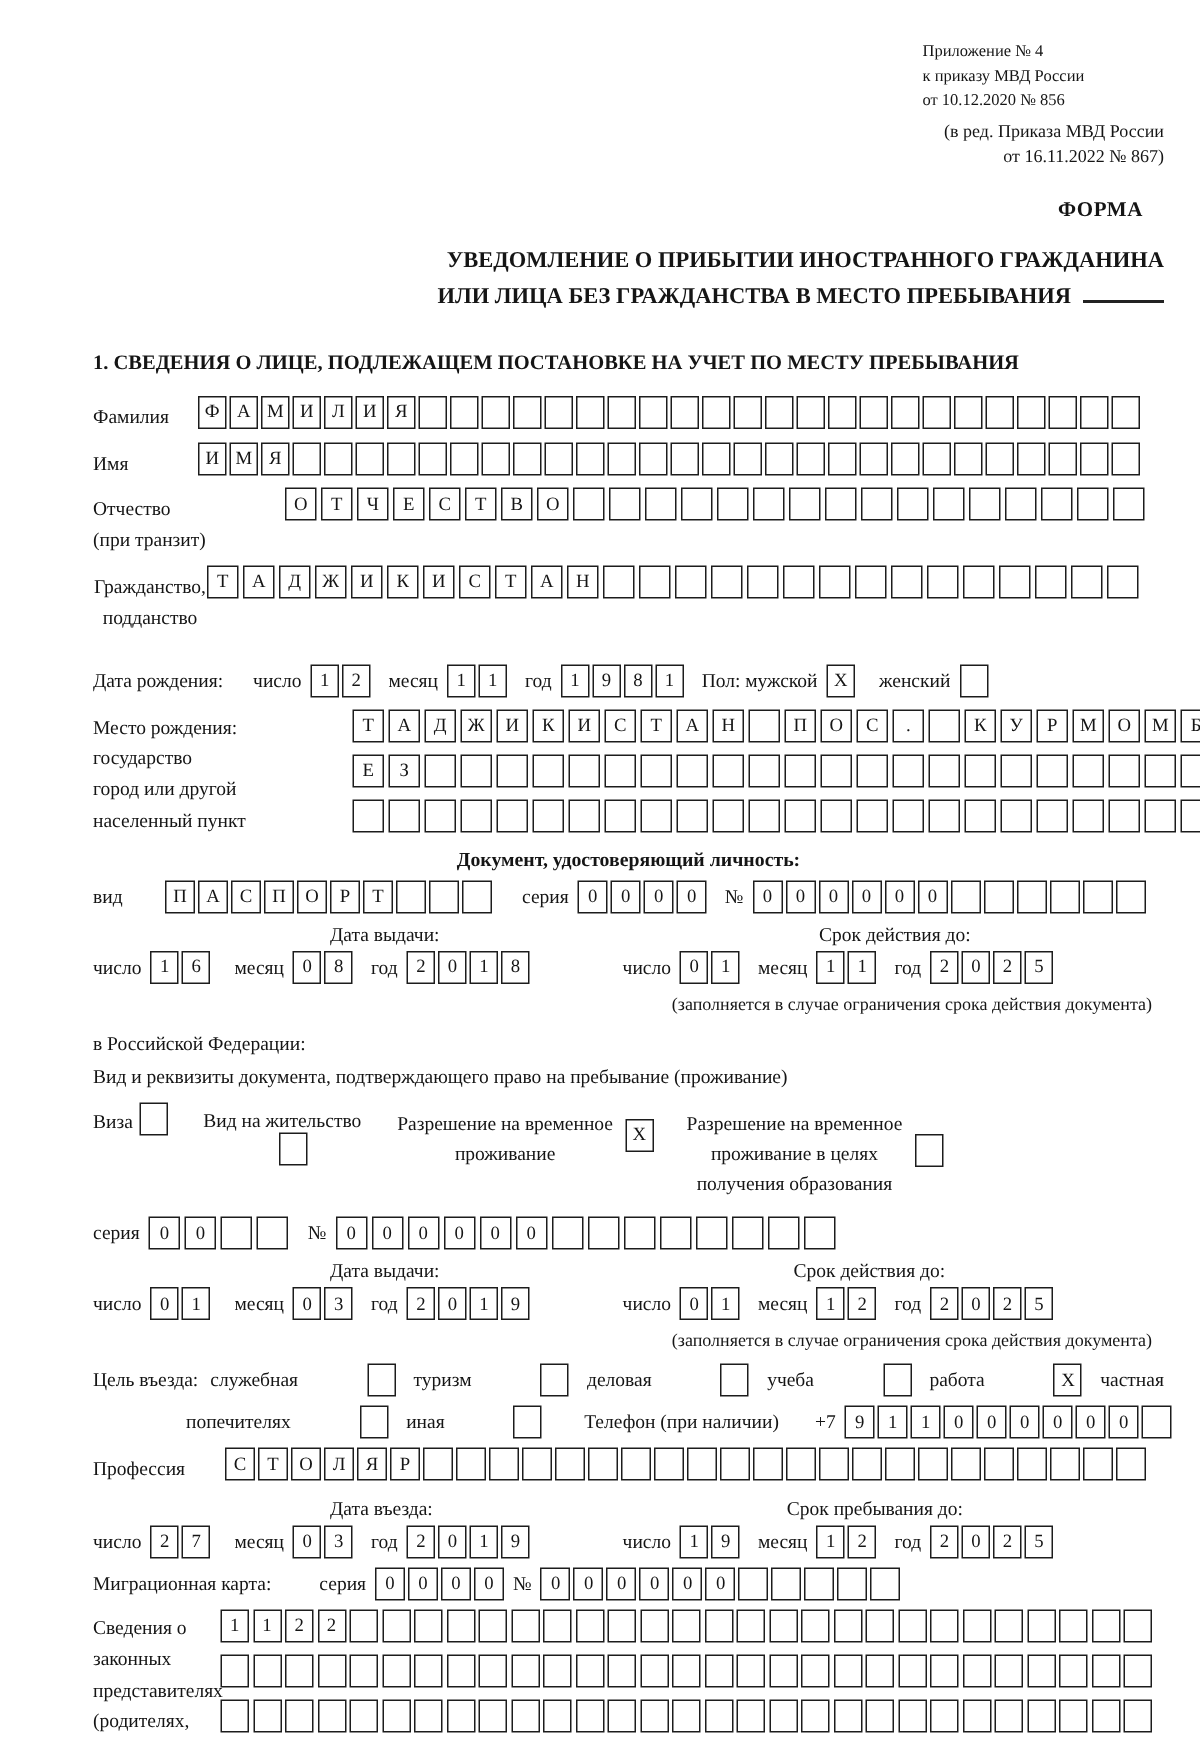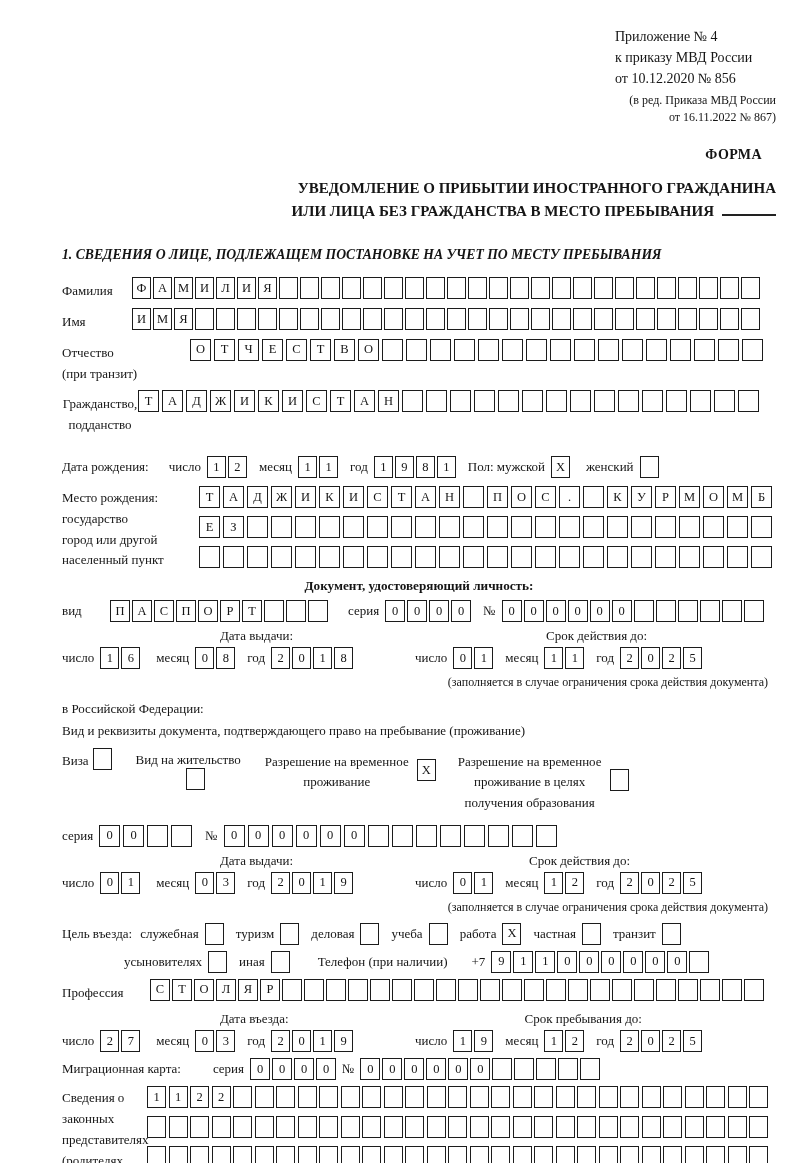--- a/index.html
+++ b/index.html
@@ -4,28 +4,28 @@
 <style>
   * { margin:0; padding:0; box-sizing:border-box; }
   html,body { background:#ffffff; }
   body {
     width:800px; height:1163px; overflow:hidden;
     color:#151515;
     font-family:"Liberation Serif","DejaVu Serif",serif;
   }
   .page { width:800px; height:1163px; padding:26px 24px 0 62px; }
 
-  .annex { margin-left:553px; font-size:14px; line-height:1.5; white-space:pre-line; }
+  .annex { margin-left:553px; font-size:11px; line-height:1.5; white-space:pre-line; }
   .annex-note { margin-left:553px; font-size:12px; line-height:1.45; margin-top:3px; white-space:pre-line;text-align:right; }
   .forma { text-align:right; padding-right:14px; font-weight:bold; font-size:14px; margin-top:20px; letter-spacing:.4px; }
 
   .title { text-align:right; font-weight:bold; font-size:15px; line-height:1.55; margin-top:14px; }
   .uline { display:inline-block; width:54px; height:13px; border-bottom:2px solid #222; margin-left:8px; }
 
-  .section { font-weight:bold; font-size:13.7px; margin-top:24px; margin-bottom:14px;font-style:italic; }
+  .section { font-weight:bold; font-size:13.7px; margin-top:24px; margin-bottom:14px; }
 
   .frow { display:flex; align-items:flex-start; margin-bottom:6px; }
   .flabel { flex:none; font-size:13px; padding-top:4px; line-height:1.6; white-space:pre-line; }
   .w70 { width:70px; } .w128 { width:128px; } .w76 { width:76px;text-align:center; } .w137 { width:137px; } .w88 { width:88px; } .w85 { width:85px; }
 
   .cells { display:flex; flex-wrap:nowrap; flex:none; }
   .cell {
     flex:none; display:inline-flex; align-items:center; justify-content:center;
     width:19px; height:22px; border:1.6px solid #1c1c1c; margin-right:2px;
     font-size:12.5px; background:#fff;
@@ -52,21 +52,21 @@
   .note { font-size:12px; text-align:right; padding-right:8px; margin:1px 0 8px; }
 
   .plain { font-size:13px; line-height:1.7; }
 
   .permits { display:flex; align-items:flex-start; font-size:13px; margin:6px 0 12px; }
   .p-item { display:flex; align-items:center; }
   .p-label { padding-top:4px; }
   .p-center { text-align:center; white-space:pre-line; line-height:1.55; padding-top:4px; }
   .p-box { margin-left:8px; }
 
-  .goal-opt { display:flex; align-items:center; }
+  .goal-opt { display:flex; align-items:center;gap:40px; }
   .g-label { margin:0 6px 0 10px; }
 
   .footnote { font-size:12px; margin:6px 0 0 163px; }
 </style>
 </head>
 <body>
 
 <div class="page">
 
   <div class="annex">Приложение № 4
@@ -241,21 +241,21 @@
     <span class="dl gap10">Пол: мужской</span>
     <span class="cells">
         <span class="cell">X</span>
       </span>
     <span class="dl gap14">женский</span>
     <span class="cells">
         <span class="cell"></span>
       </span>
   </div>
 
-  <div class="frow" style="margin-top:8px; margin-bottom:2px;">
+  <div class="frow" style="margin-top:8px; margin-bottom:2px;gap:36px;">
     <div class="flabel w137" style="padding-top:2px;">Место рождения:
 государство
 город или другой
 населенный пункт</div>
     <div class="stack">
       <div class="cells c24">
           <span class="cell">Т</span>
           <span class="cell">А</span>
           <span class="cell">Д</span>
           <span class="cell">Ж</span>
@@ -562,21 +562,21 @@
     <span class="goal-opt">
         <span class="g-label">транзит</span>
         <span class="cells">
           <span class="cell"></span>
         </span>
       </span>
   </div>
 
   <div class="inline-row" style="margin-left:62px;">
     <span class="goal-opt">
-        <span class="g-label" style="margin-left:0;">усыновителях</span>
+        <span class="g-label" style="margin-left:0;">попечителях</span>
         <span class="cells">
           <span class="cell"></span>
         </span>
       </span>
     <span class="goal-opt">
         <span class="g-label gap10">иная</span>
         <span class="cells">
           <span class="cell"></span>
         </span>
       </span>

